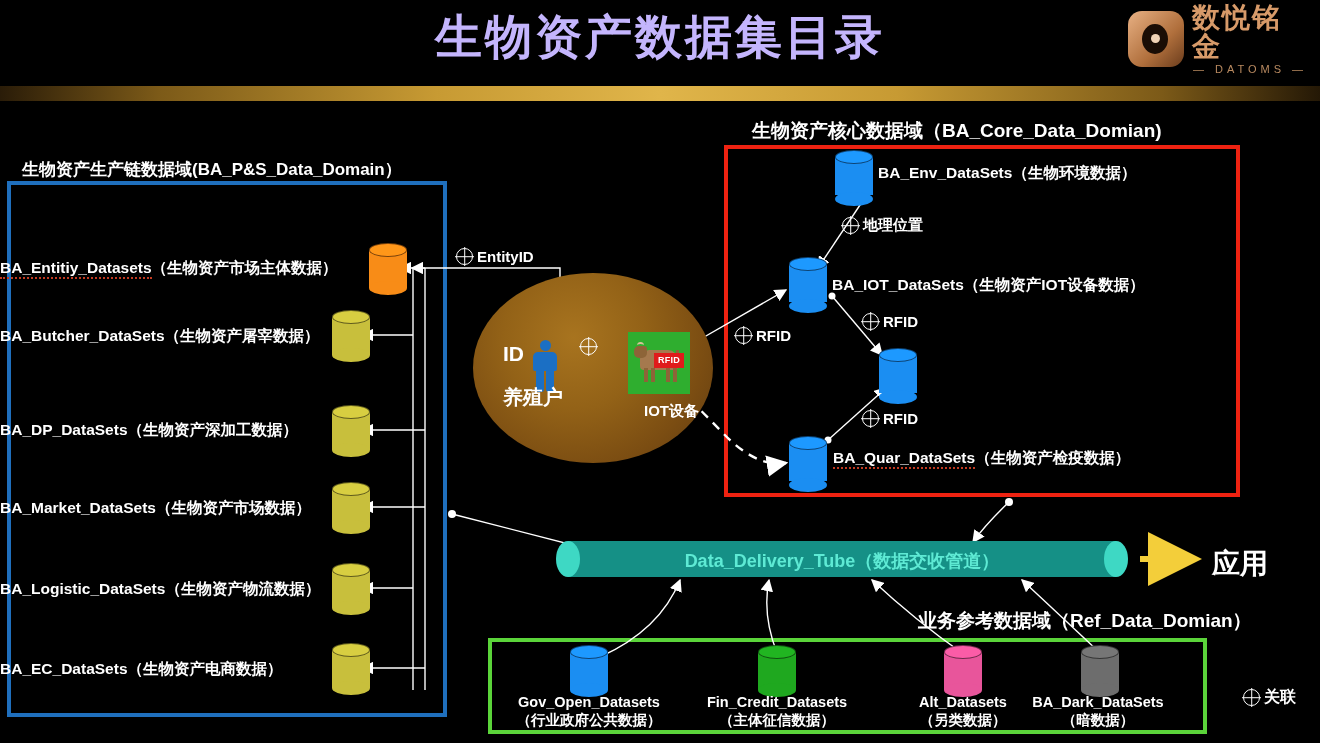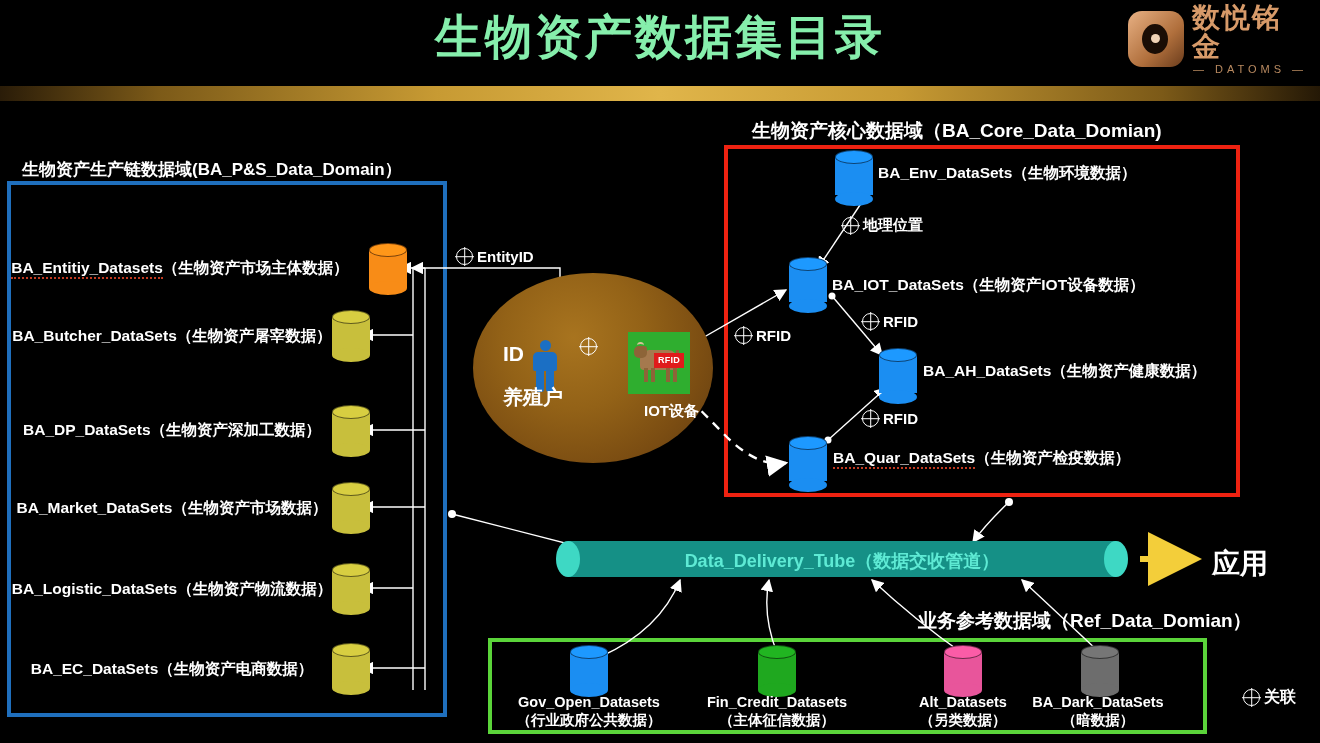--- a/index.html
+++ b/index.html
@@ -25,21 +25,21 @@
     background: #000;
   }
   #title {
     position: absolute;
     left: 0; top: 6px;
     width: 1320px;
     text-align: center;
     font-size: 47px;
     font-weight: bold;
     letter-spacing: 3px;
-    color: #86efac;
+    color: #c4b5fd;
     white-space: nowrap;
   }
   #logo {
     position: absolute;
     right: 12px; top: 8px;
     width: 180px; height: 62px;
     display: flex;
     align-items: center;
   }
   #logo-mark {
@@ -167,21 +167,21 @@
   .cyl .cap  { background: var(--c); filter: brightness(1.08); }
 
   
   .lbl {
     position: absolute;
     font-size: 15.5px;
     font-weight: bold;
     color: #ffffff;
     white-space: nowrap;
   }
-  .lbl.right { text-align: center; }
+  .lbl.right { text-align: left; }
 
   .squiggle {
     border-bottom: 2px dotted #c23b22;
     padding-bottom: 1px;
   }
 
   
   #ellipse {
     position: absolute;
     left: 473px; top: 273px;
@@ -596,23 +596,20 @@
   </div>
   <div class="lbl" style="left:832px; top:275px;">
     <span>BA_IOT_DataSets</span><span>（生物资产IOT设备数据）</span>
   </div>
 
   <div class="cyl blue" style="left:879px; top:348px; width:40px; height:56px;">
     <div class="side"></div>
     <div class="bot"></div>
     <div class="cap"></div>
   </div>
-  <div class="lbl" style="left:923px; top:361px;">
-    <span>BA_AH_DataSets</span><span>（生物资产健康数据）</span>
-  </div>
 
   <div class="cyl blue" style="left:789px; top:436px; width:40px; height:56px;">
     <div class="side"></div>
     <div class="bot"></div>
     <div class="cap"></div>
   </div>
   <div class="lbl" style="left:833px; top:448px;">
     <span class="squiggle">BA_Quar_DataSets</span><span>（生物资产检疫数据）</span>
   </div>
 

